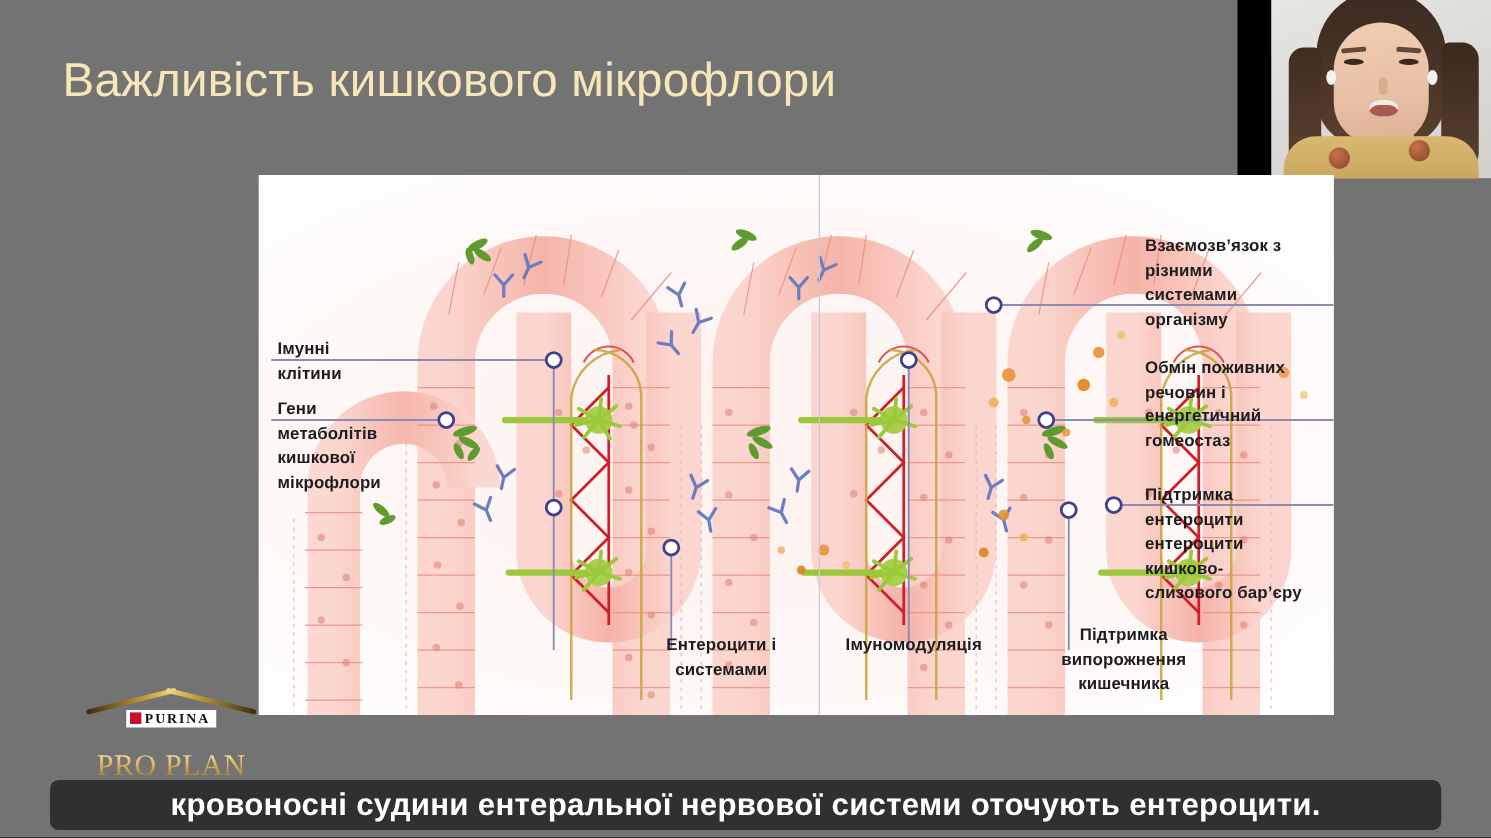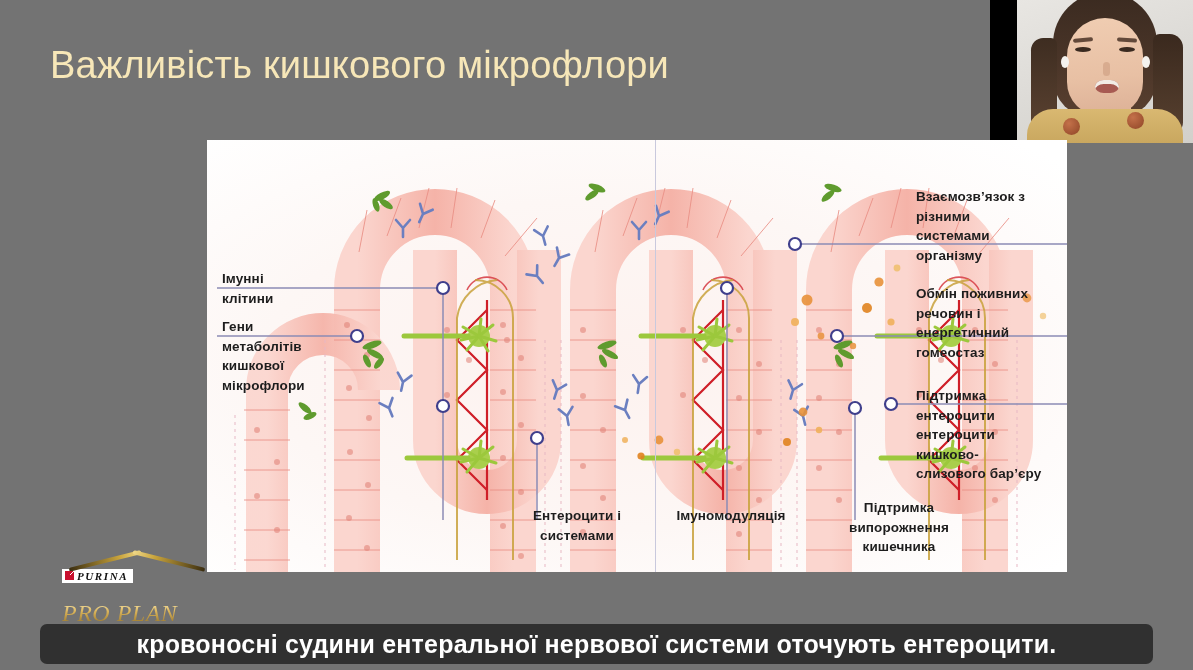--- a/index.html
+++ b/index.html
@@ -83,21 +83,21 @@
   .label{
     position:absolute; color:#1d1d1d; font-size:13.5px; line-height:19.5px;
     font-weight:700; letter-spacing:.1px;
   }
   .label.center{ text-align:center; }
   .label.left{ text-align:left; }
 
   
   .logo{
     position:absolute; left:62px; top:548px; width:150px; height:68px;
-    font-style:italic;
+    text-align:center;
   }
   .logo-arch{
     position:relative; width:140px; height:16px; margin:0 auto 2px;
   }
   .logo-arch::before{
     content:""; position:absolute; left:0; top:2px; width:74px; height:4px;
     background:linear-gradient(90deg,#3a2d10,#c9a43c 70%,#f0d98a);
     transform:rotate(-14deg); transform-origin:right center; border-radius:2px;
   }
   .logo-arch::after{

